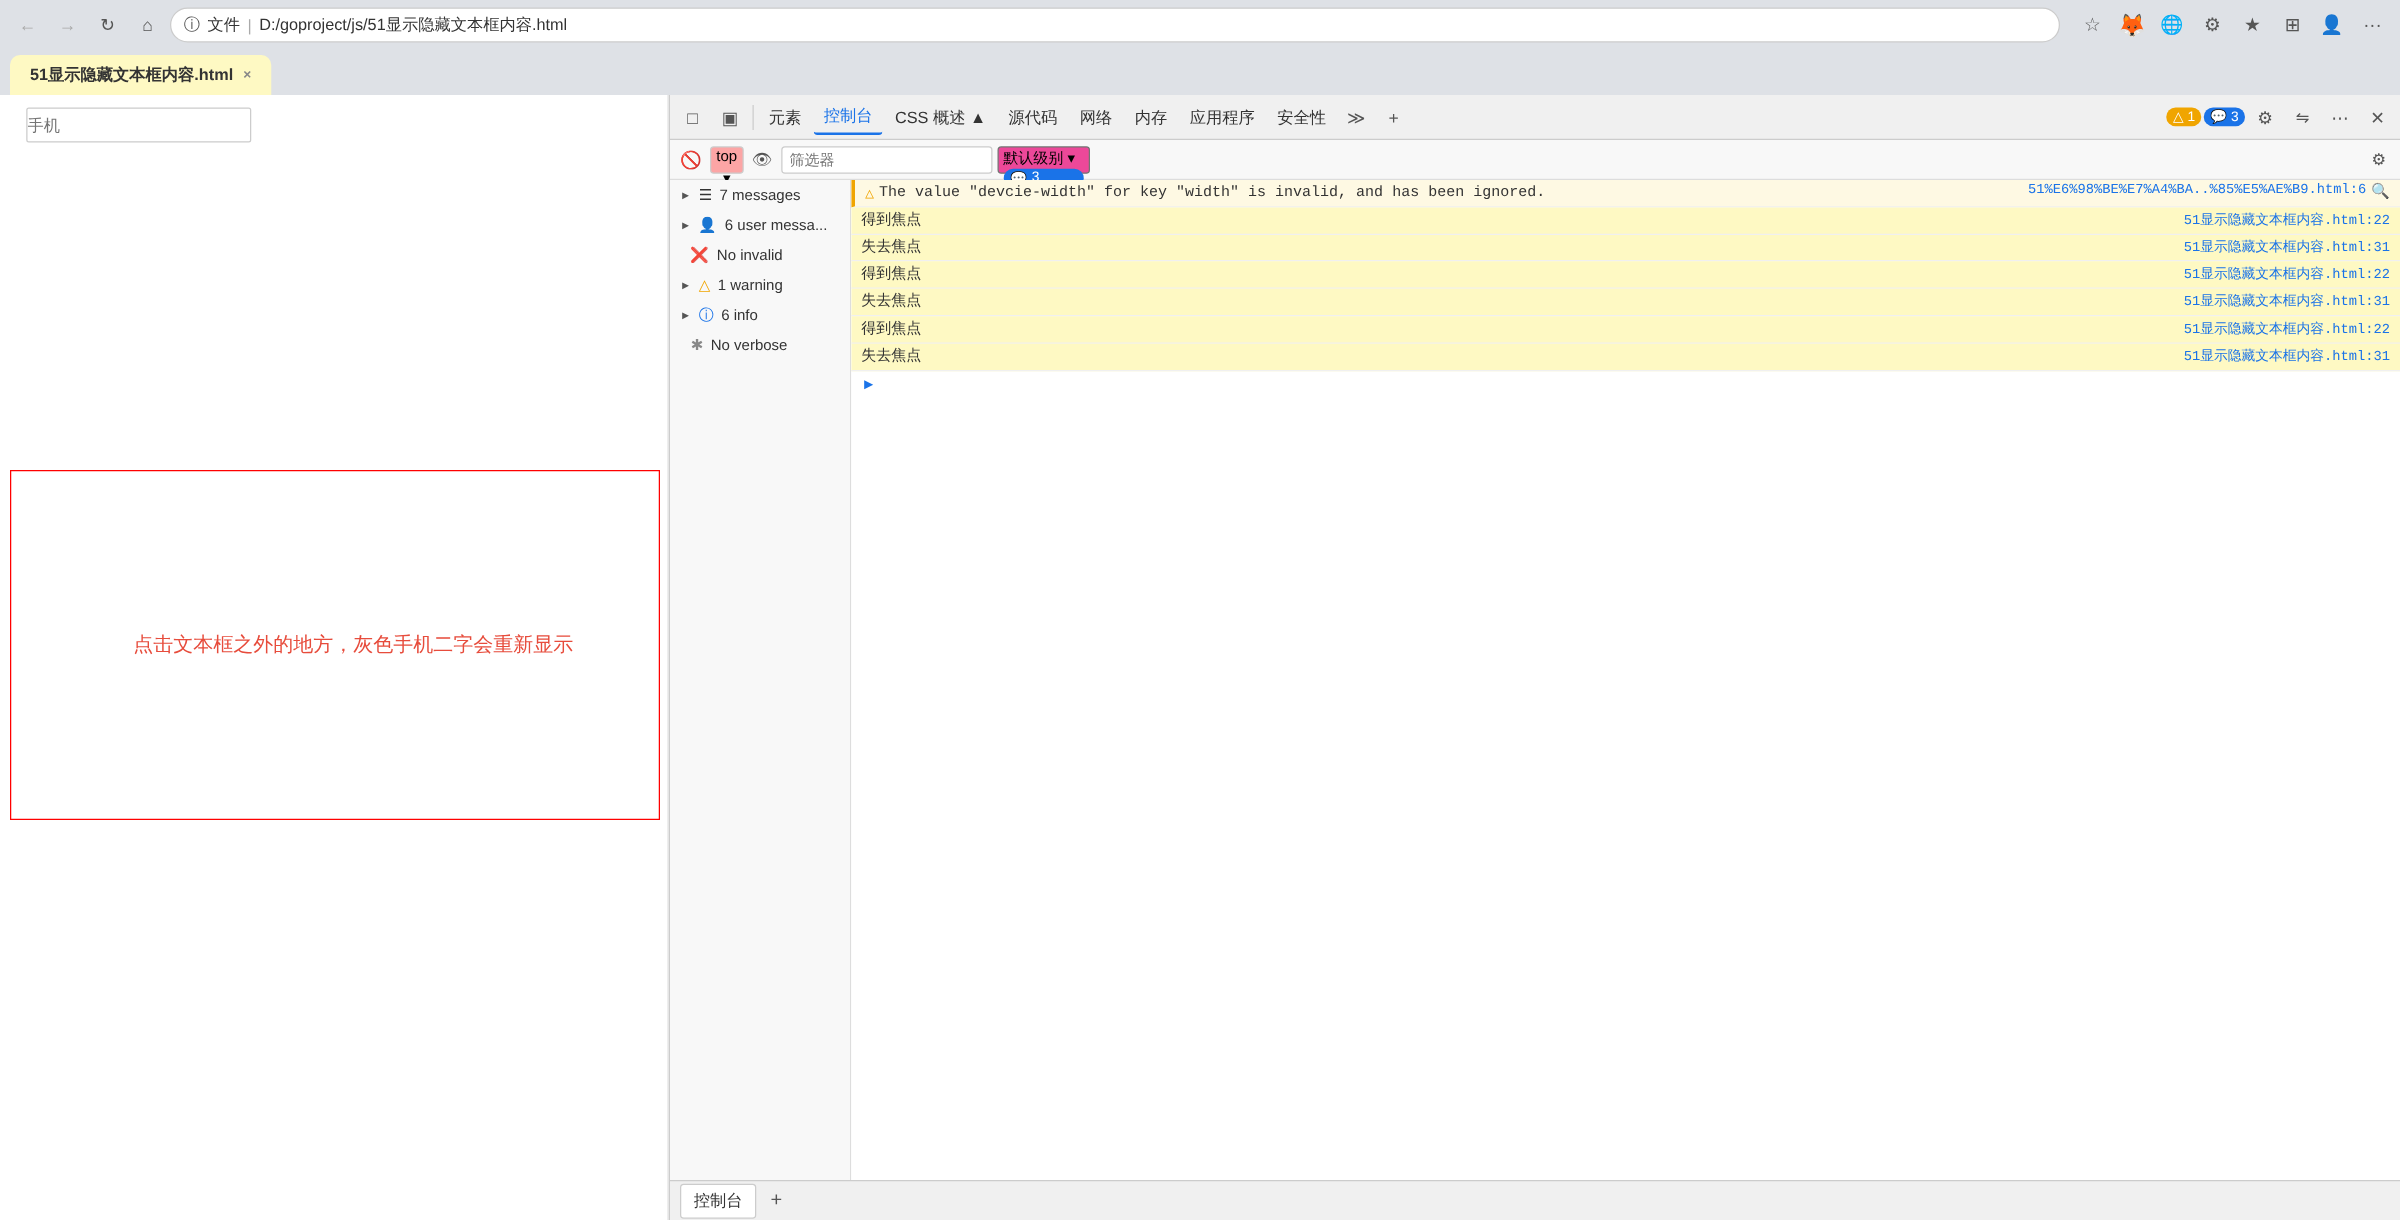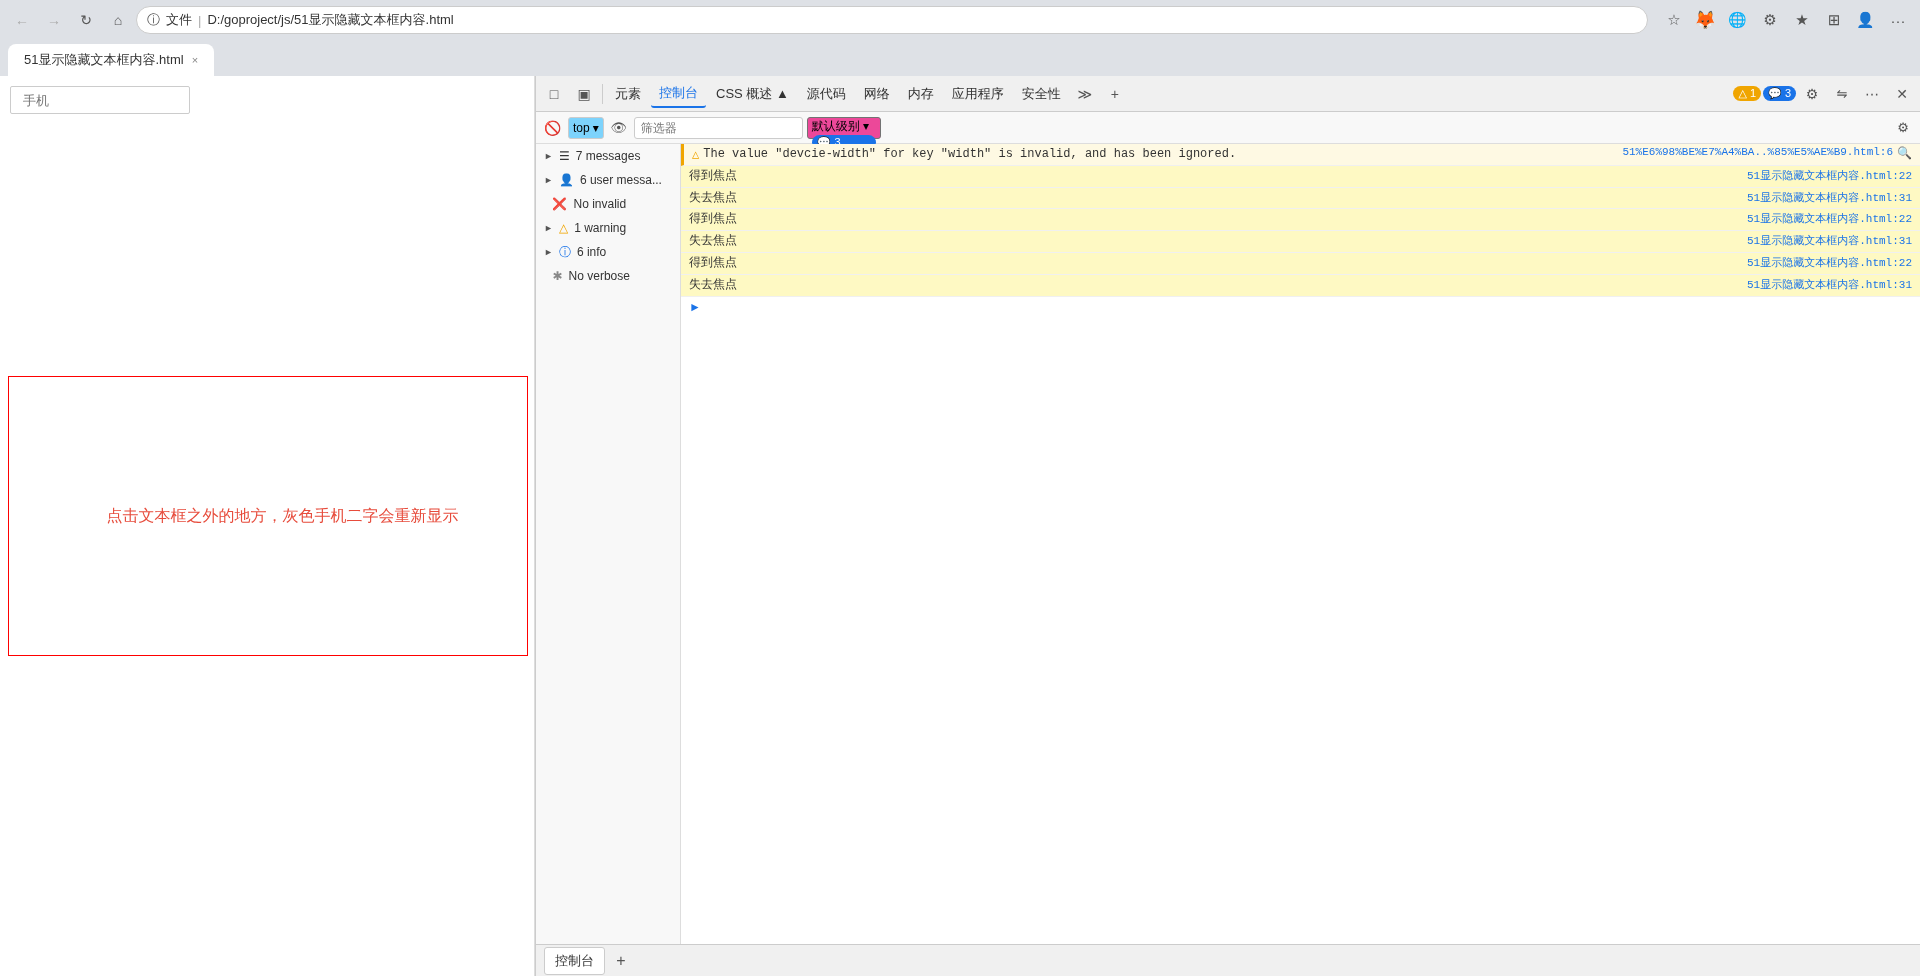--- a/index.html
+++ b/index.html
@@ -14,47 +14,47 @@
     .nav-btn.disabled { color: #aaa; cursor: default; }
     .address-bar { flex: 1; height: 28px; background: #fff; border: 1px solid #ccc; border-radius: 14px; display: flex; align-items: center; padding: 0 10px; font-size: 13px; color: #333; gap: 6px; }
     .address-bar .info-icon { color: #555; font-size: 13px; }
     .address-bar .separator { color: #aaa; }
     .address-bar .url { color: #333; flex: 1; }
     .toolbar-icons { display: flex; align-items: center; gap: 4px; margin-left: 8px; }
     .toolbar-icon-btn { width: 28px; height: 28px; border: none; background: transparent; cursor: pointer; border-radius: 4px; display: flex; align-items: center; justify-content: center; color: #555; font-size: 15px; }
 
     
     .tab-bar { height: 36px; background: #dee1e6; display: flex; align-items: flex-end; padding: 0 8px; }
-    .tab { height: 32px; background: #ffffff; border-radius: 8px 8px 0 0; padding: 0 16px; display: flex; align-items: center; font-size: 13px; gap: 8px; color: #333; min-width: 150px; }
+    .tab { height: 32px; background: #fef9c3; border-radius: 8px 8px 0 0; padding: 0 16px; display: flex; align-items: center; font-size: 13px; gap: 8px; color: #333; min-width: 150px; font-weight: bold; }
     .tab .tab-close { font-size: 11px; color: #888; cursor: pointer; }
 
     
     .main-area { flex: 1; display: flex; overflow: hidden; }
 
     
     .page-content { width: 535px; height: 100%; background: #fff; border-right: 1px solid #ddd; display: flex; flex-direction: column; padding: 10px; position: relative; }
-    .phone-input { width: 180px; height: 28px; border: 1px solid #ccc; border-radius: 2px; padding: 0 12px; font-size: 13px; color: #999; }
+    .phone-input { width: 180px; height: 28px; border: 1px solid #ccc; border-radius: 2px; padding: 0 0; font-size: 13px; color: #999; margin-left: 11px; }
     .content-box { width: 520px; height: 280px; border: 1.5px solid #f00; margin-top: 240px; position: absolute; top: 60px; left: 8px; display: flex; align-items: center; justify-content: center; }
     .content-text { color: #e74c3c; font-size: 16px; margin-left: 29px; }
 
     
     .devtools { flex: 1; display: flex; flex-direction: column; background: #f8f8f8; border-left: 1px solid #ccc; }
 
     
     .devtools-toolbar { height: 36px; background: #f0f0f0; border-bottom: 1px solid #ccc; display: flex; align-items: center; padding: 0 4px; gap: 2px; }
     .dt-btn { height: 28px; border: none; background: transparent; cursor: pointer; border-radius: 3px; padding: 0 8px; font-size: 13px; color: #333; white-space: nowrap; }
     .dt-btn.active { border-bottom: 2px solid #1a73e8; color: #1a73e8; }
     .dt-separator { width: 1px; height: 20px; background: #ccc; margin: 0 2px; }
     .dt-spacer { flex: 1; }
     .dt-icon-btn { width: 28px; height: 28px; border: none; background: transparent; cursor: pointer; border-radius: 3px; display: flex; align-items: center; justify-content: center; color: #555; font-size: 14px; }
 
     
     .console-toolbar { height: 32px; background: #f8f8f8; border-bottom: 1px solid #ddd; display: flex; align-items: center; padding: 0 6px; gap: 4px; }
     .console-clear-btn { width: 22px; height: 22px; border: none; background: transparent; cursor: pointer; border-radius: 3px; display: flex; align-items: center; justify-content: center; color: #555; font-size: 14px; }
-    .top-select { height: 22px; border: 1px solid #ccc; border-radius: 3px; background: #7dd3fc; font-size: 12px; padding: 0 4px; cursor: pointer; display: flex; align-items: center; gap: 3px; }
+    .top-select { height: 22px; border: 1px solid #ccc; border-radius: 3px; background: #fca5a5; font-size: 12px; padding: 0 4px; cursor: pointer; display: flex; align-items: center; gap: 3px; flex-direction: column; }
     .eye-btn { width: 22px; height: 22px; border: none; background: transparent; cursor: pointer; font-size: 13px; color: #555; }
     .filter-input { height: 22px; flex: 0 0 120px; border: 1px solid #ccc; border-radius: 3px; padding: 0 6px; font-size: 12px; }
     .level-select { height: 22px; border: 1px solid #737373; border-radius: 3px; background: #ec4899; font-size: 12px; padding: 0 4px; cursor: pointer; }
     .badge { background: #1a73e8; color: #fff; font-size: 11px; border-radius: 10px; padding: 1px 6px; display: flex; align-items: center; gap: 3px; }
     .console-settings { width: 22px; height: 22px; border: none; background: transparent; cursor: pointer; font-size: 13px; color: #555; margin-left: auto; }
 
     
     .console-area { flex: 1; display: flex; overflow: hidden; }
 
     

